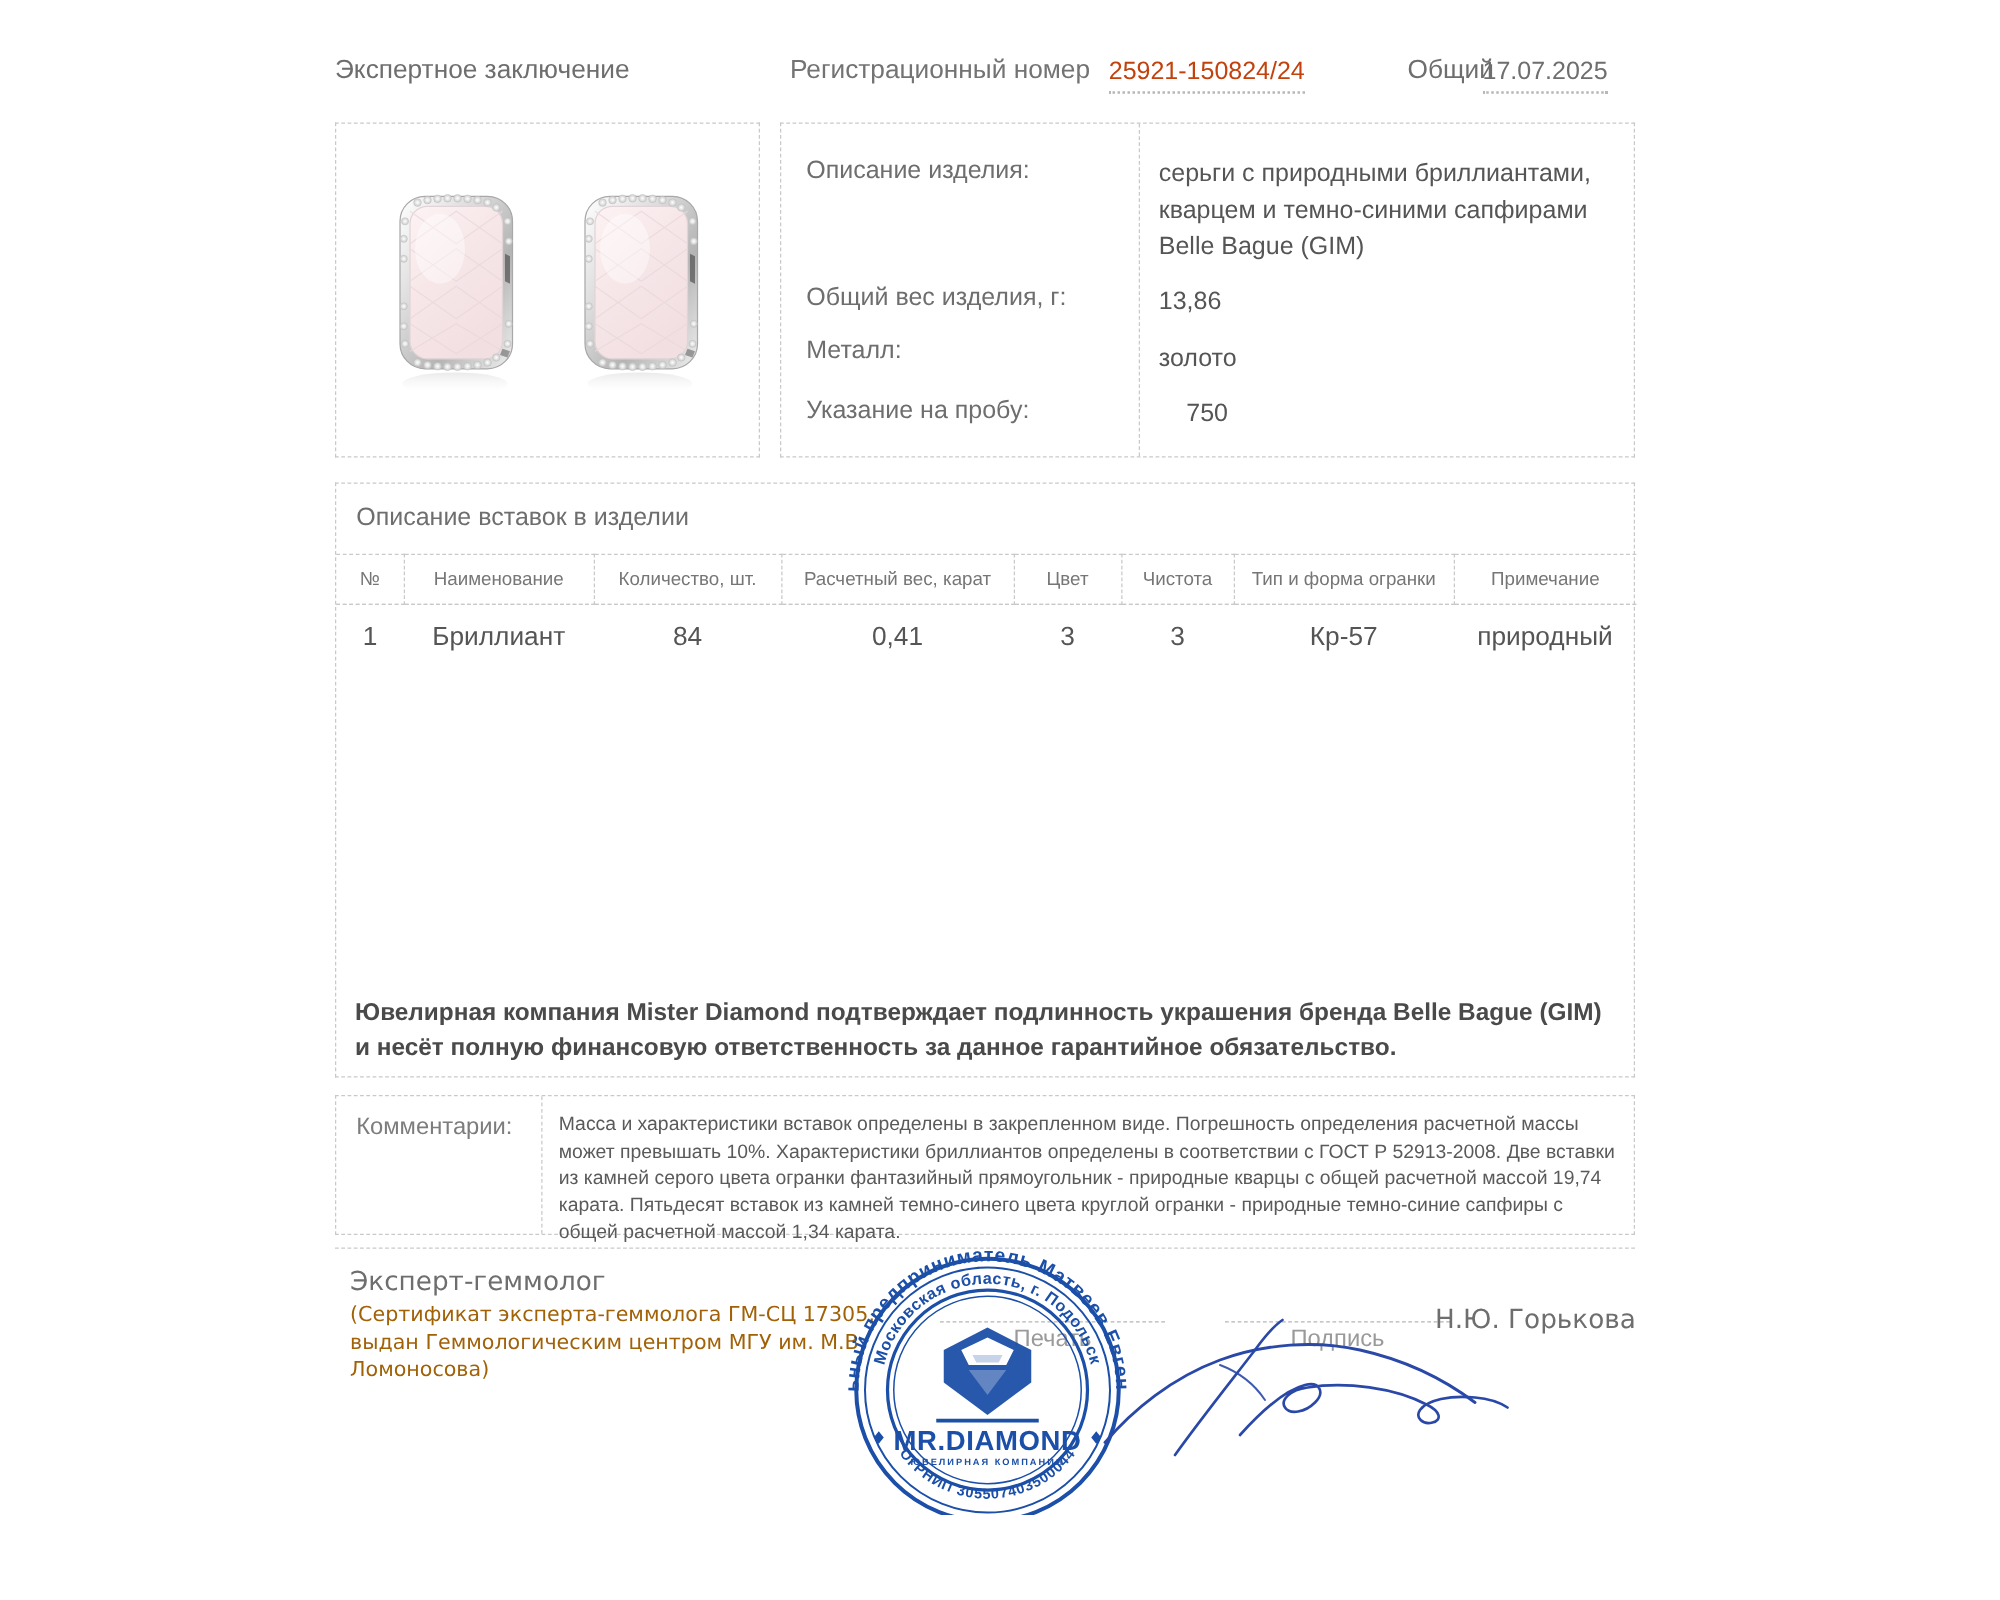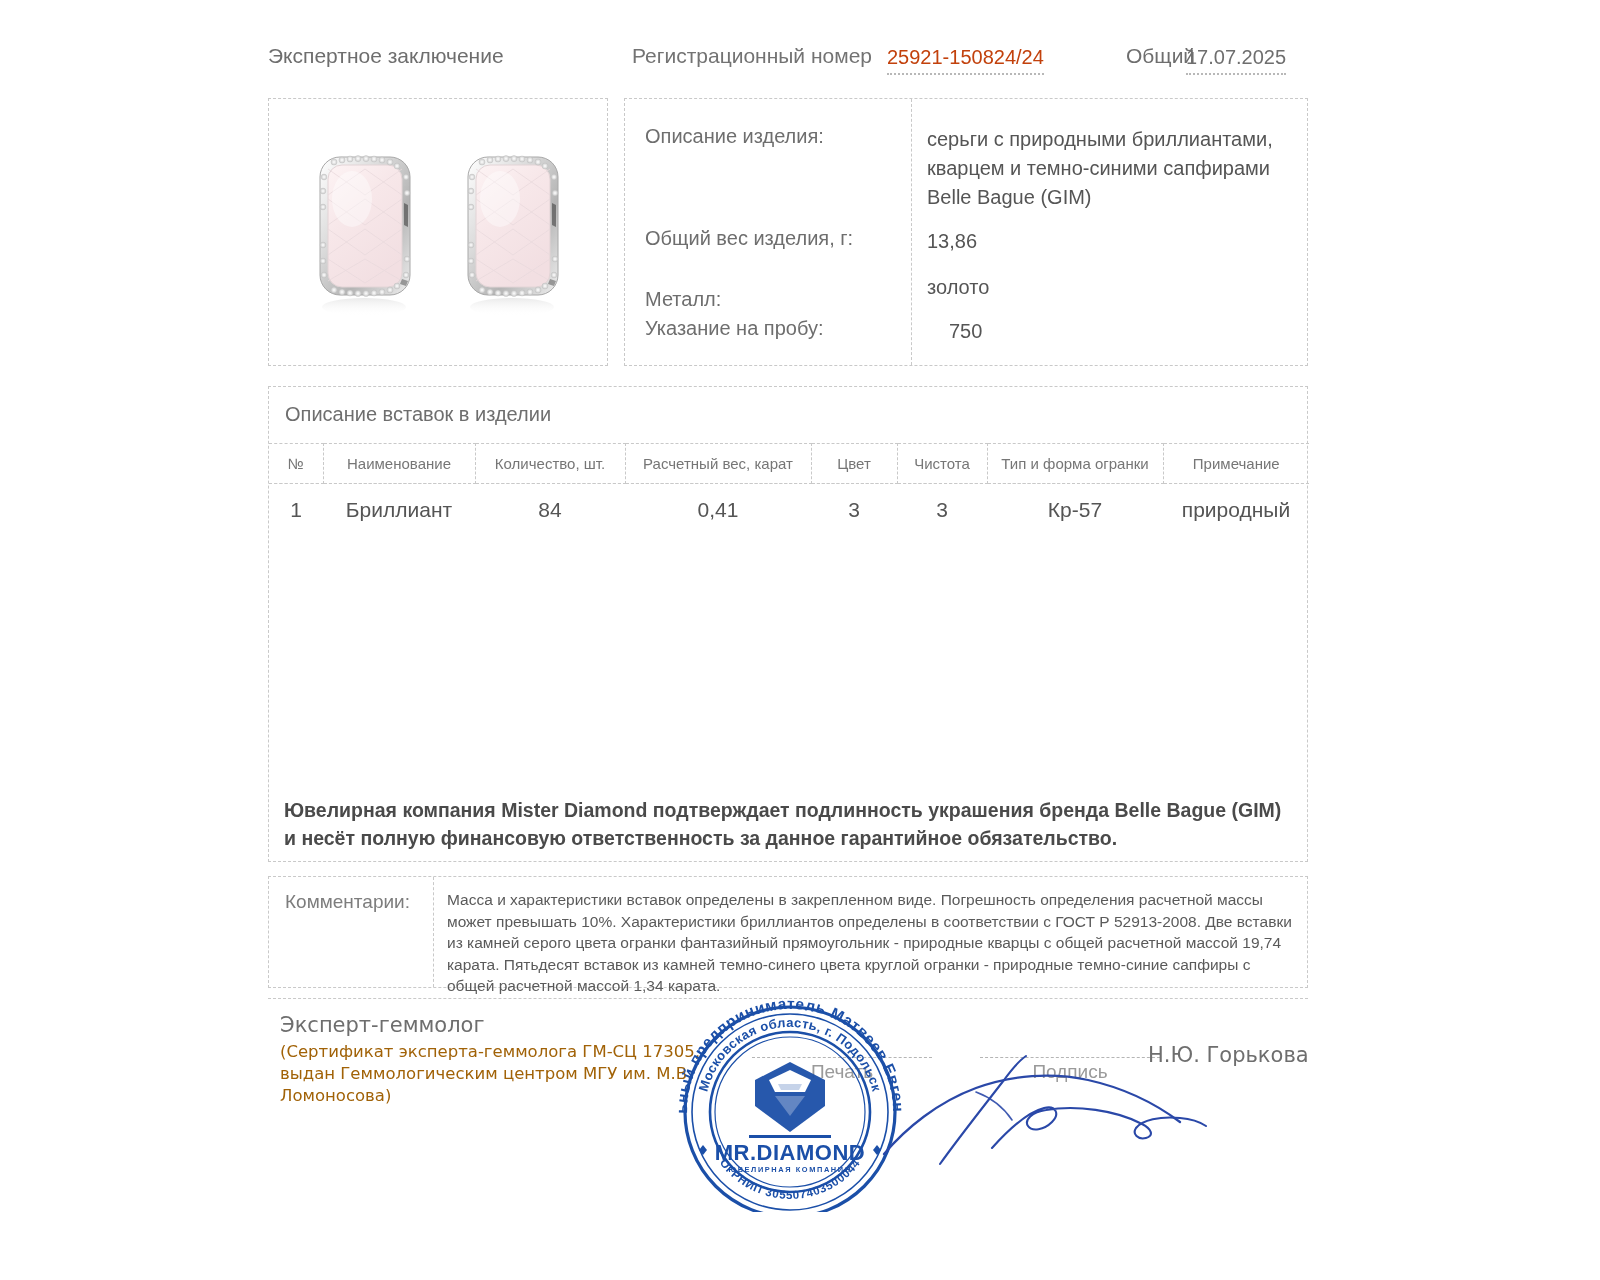--- a/index.html
+++ b/index.html
@@ -484,21 +484,21 @@
       <div class="info-label" style="top:26px;">Описание изделия:</div>
       <div class="info-value" style="top:26px;">серьги с природными бриллиантами, кварцем и темно-синими сапфирами Belle Bague (GIM)</div>
     </div>
 
     <div class="info-row">
       <div class="info-label" style="top:128px;">Общий вес изделия, г:</div>
       <div class="info-value" style="top:128px;">13,86</div>
     </div>
 
     <div class="info-row">
-      <div class="info-label" style="top:189px;">Металл:</div>
+      <div class="info-label" style="top:170px;">Металл:</div>
       <div class="info-value" style="top:174px;">золото</div>
     </div>
 
     <div class="info-row">
       <div class="info-label" style="top:218px;">Указание на пробу:</div>
       <div class="info-value" style="top:218px;margin-left:22px;">750</div>
     </div>
   </div>
 
   <div class="inserts-box">

